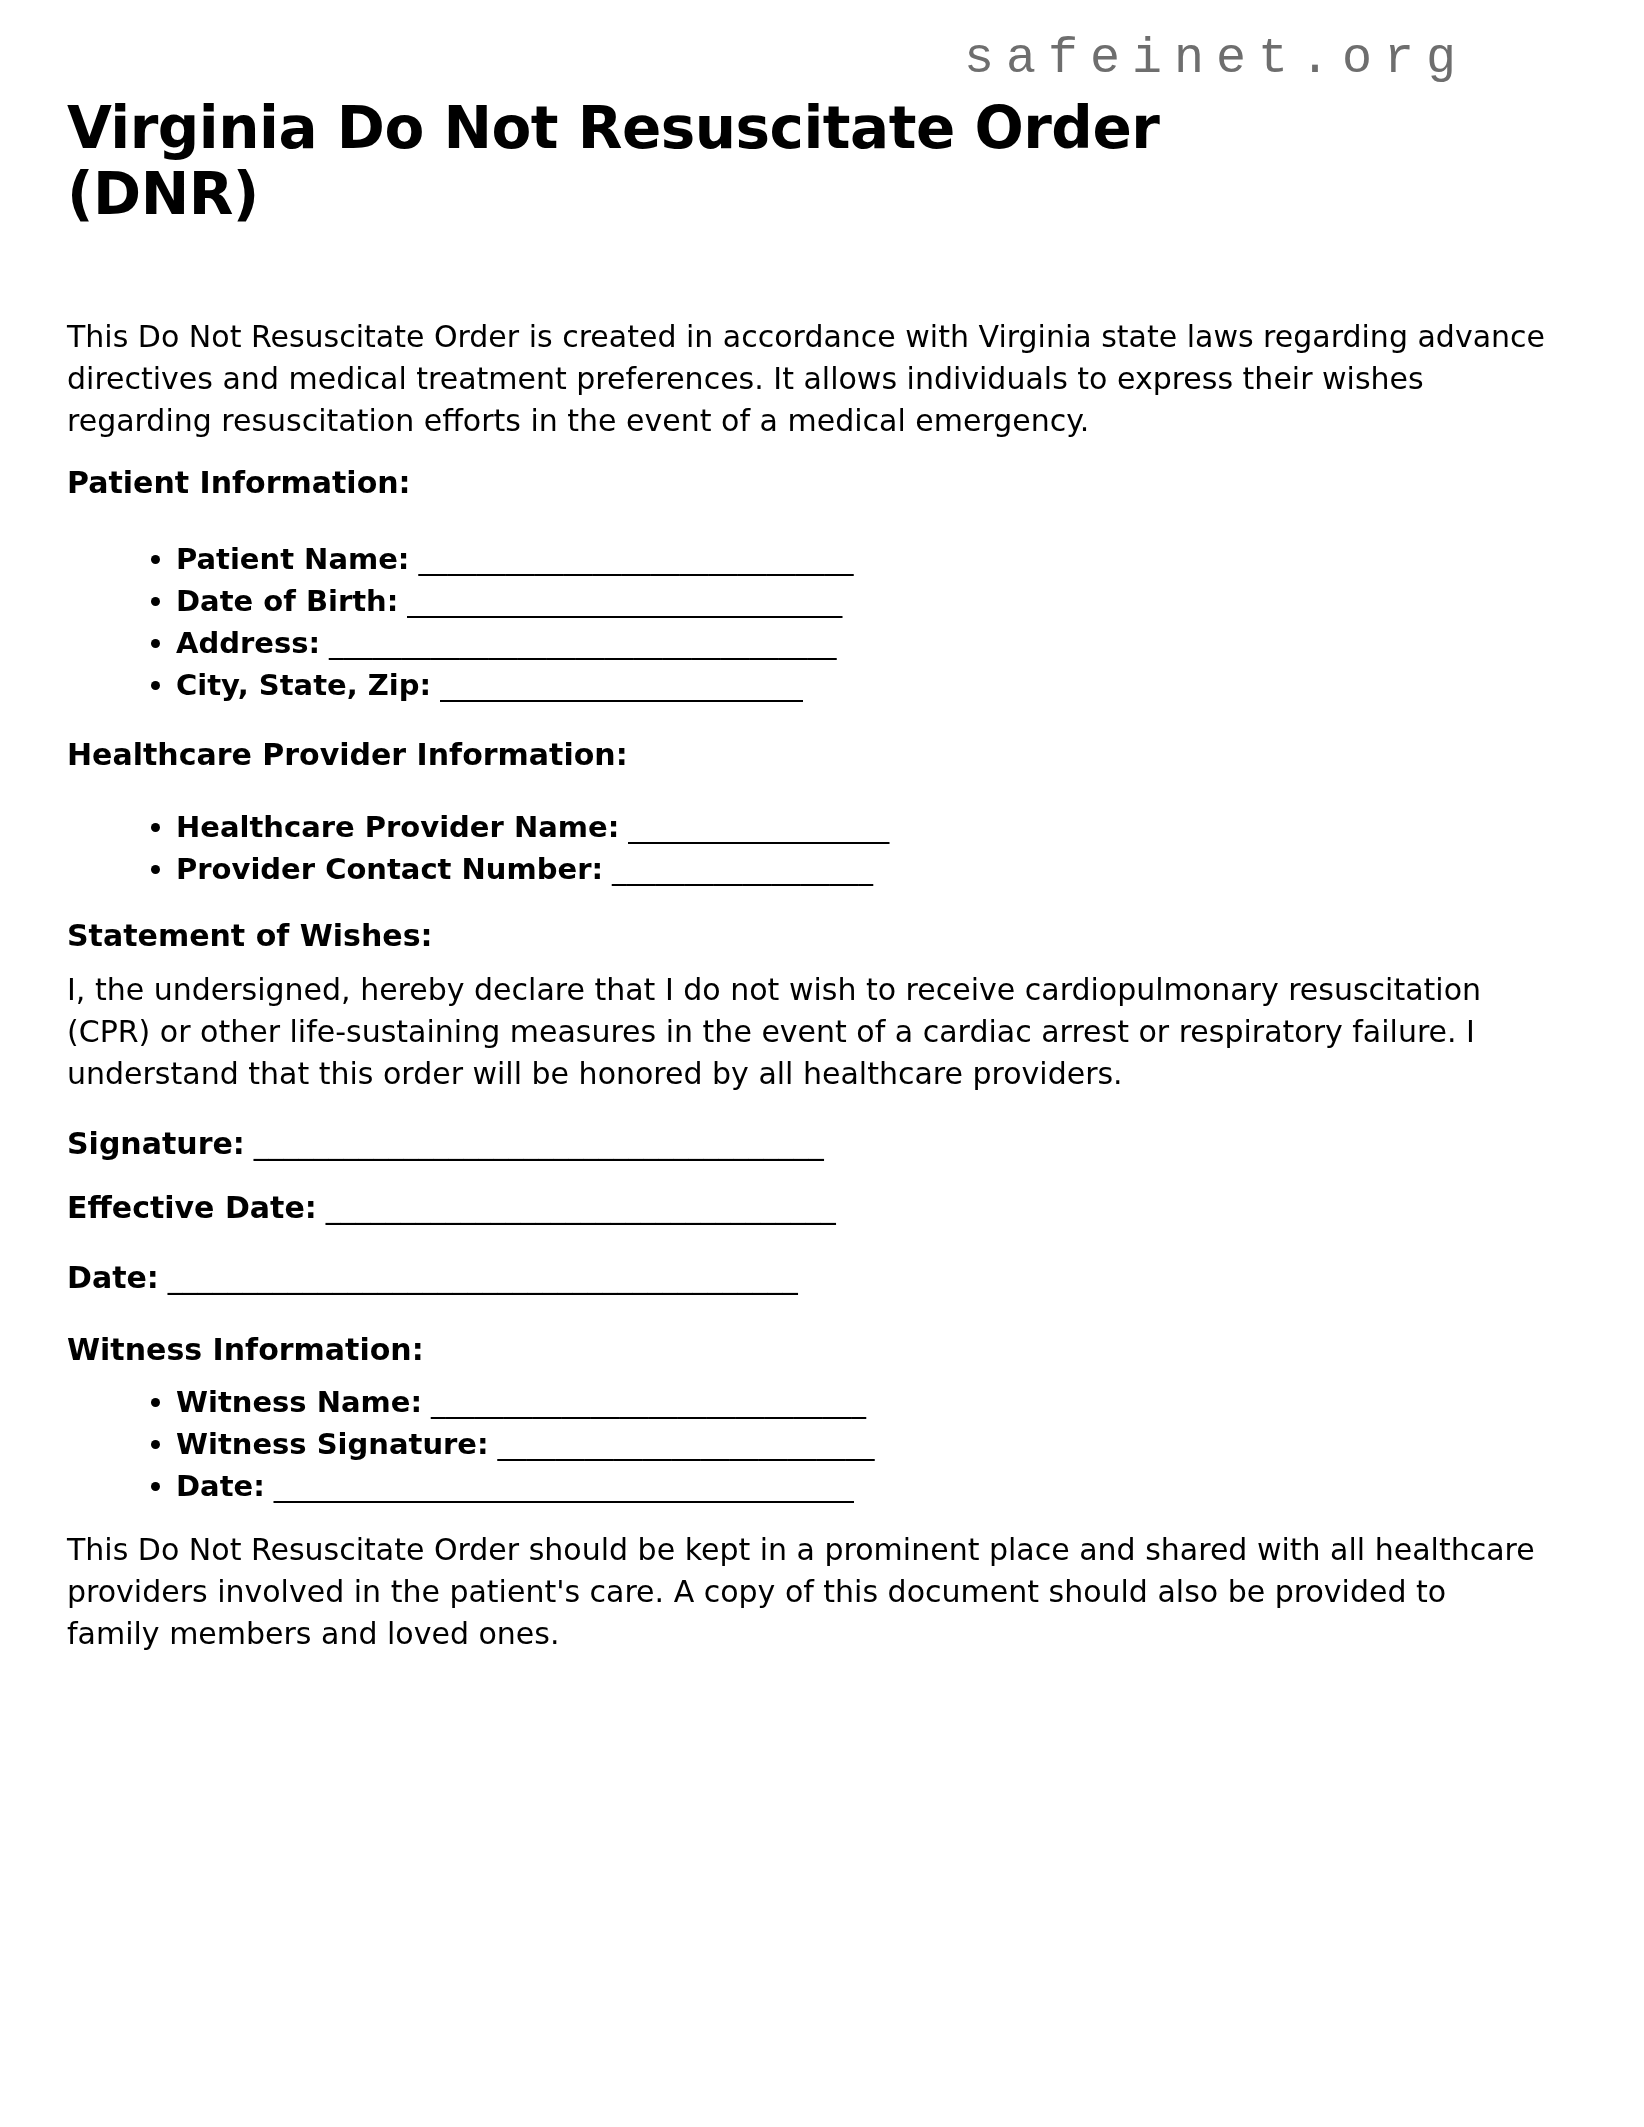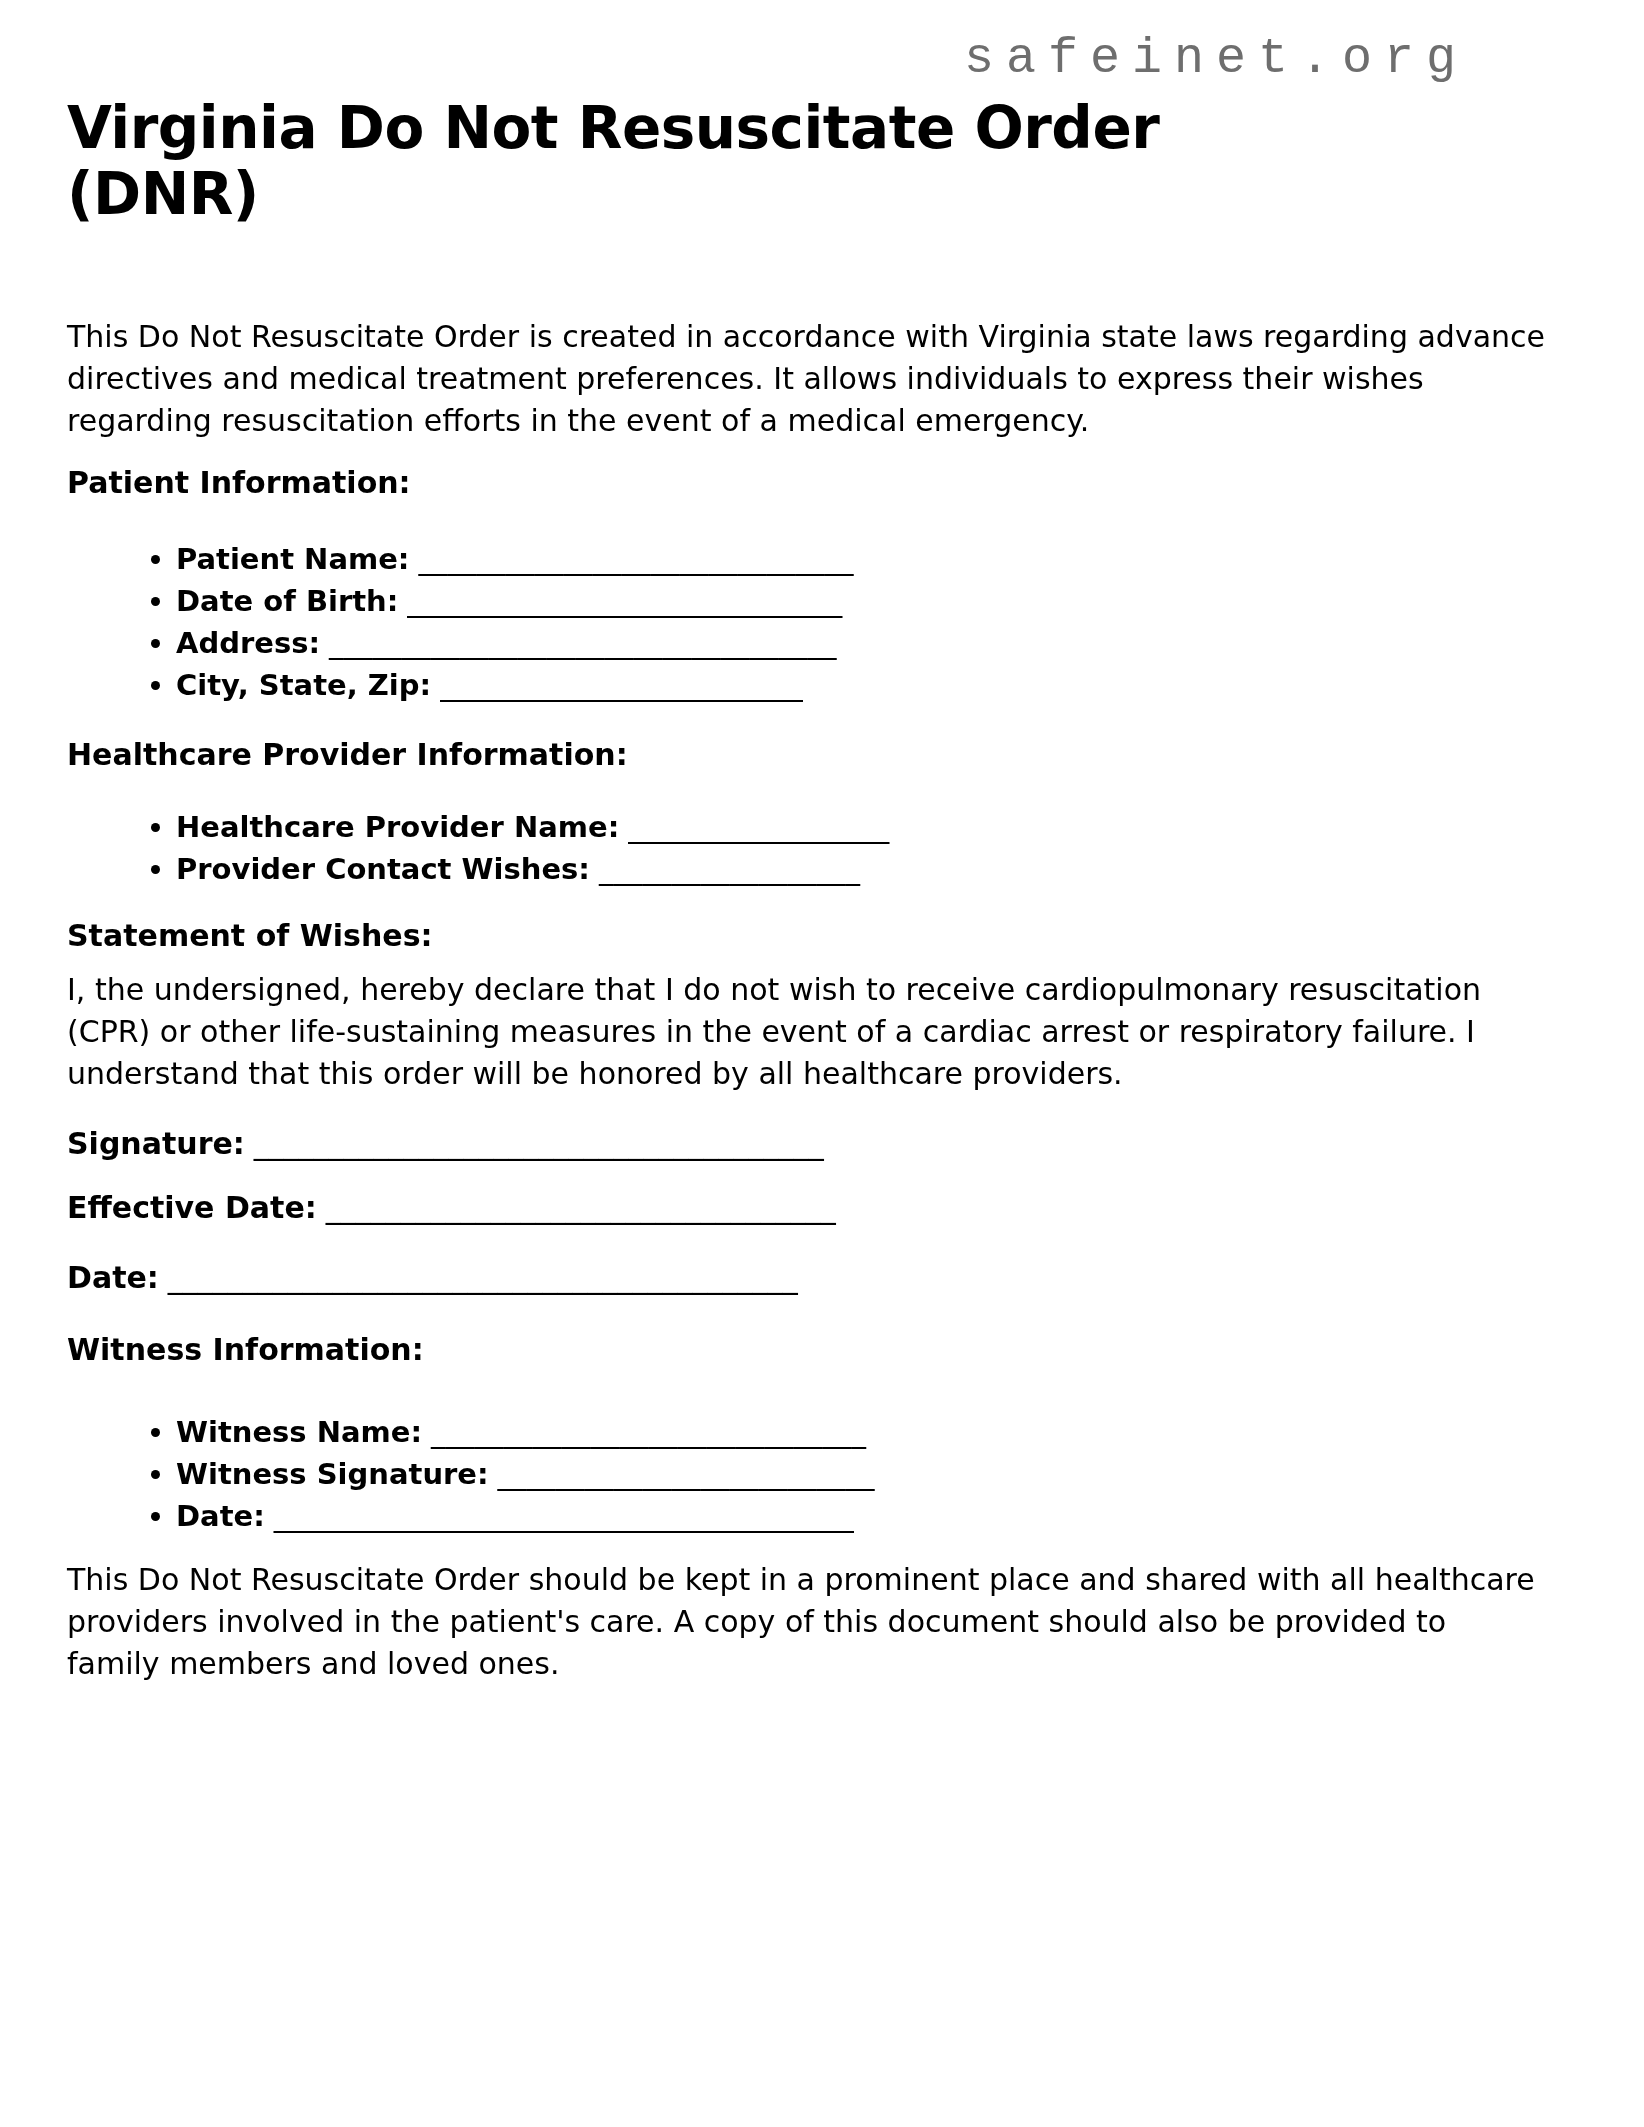--- a/index.html
+++ b/index.html
@@ -61,21 +61,21 @@
   h2.witness   { margin-top: 30px; }
   ul {
     margin: 0;
     padding: 0 0 0 109px;
     list-style: disc outside;
     font-size: 29px;
     line-height: 42px;
   }
   ul.patient  { margin-top: 34px; }
   ul.provider { margin-top: 30px; }
-  ul.witness  { margin-top: 40px; }
+  ul.witness  { margin-top: 10px; }
   li strong { font-weight: bold; }
   .blank {
     margin-left: 9px;
     letter-spacing: 0;
     white-space: nowrap;
   }
   p.statement-body { margin-top: 12px; }
   p.closing        { margin-top: 22px; }
   .field {
     font-size: 30px;
@@ -117,21 +117,21 @@
         <strong>City, State, Zip:</strong><span class="blank">_________________________</span>
       </li>
     </ul>
 
     <h2 class="provider">Healthcare Provider Information:</h2>
     <ul class="provider">
       <li>
         <strong>Healthcare Provider Name:</strong><span class="blank">__________________</span>
       </li>
       <li>
-        <strong>Provider Contact Wishes:</strong><span class="blank">__________________</span>
+        <strong>Provider Contact Number:</strong><span class="blank">__________________</span>
       </li>
     </ul>
 
     <h2 class="statement">Statement of Wishes:</h2>
     <p class="statement-body">I, the undersigned, hereby declare that I do not wish to receive cardiopulmonary resuscitation (CPR) or other life-sustaining measures in the event of a cardiac arrest or respiratory failure. I understand that this order will be honored by all healthcare providers.</p>
 
     <div class="field signature">
       <strong>Signature:</strong><span class="blank">______________________________________</span>
     </div>
     <div class="field effective">

